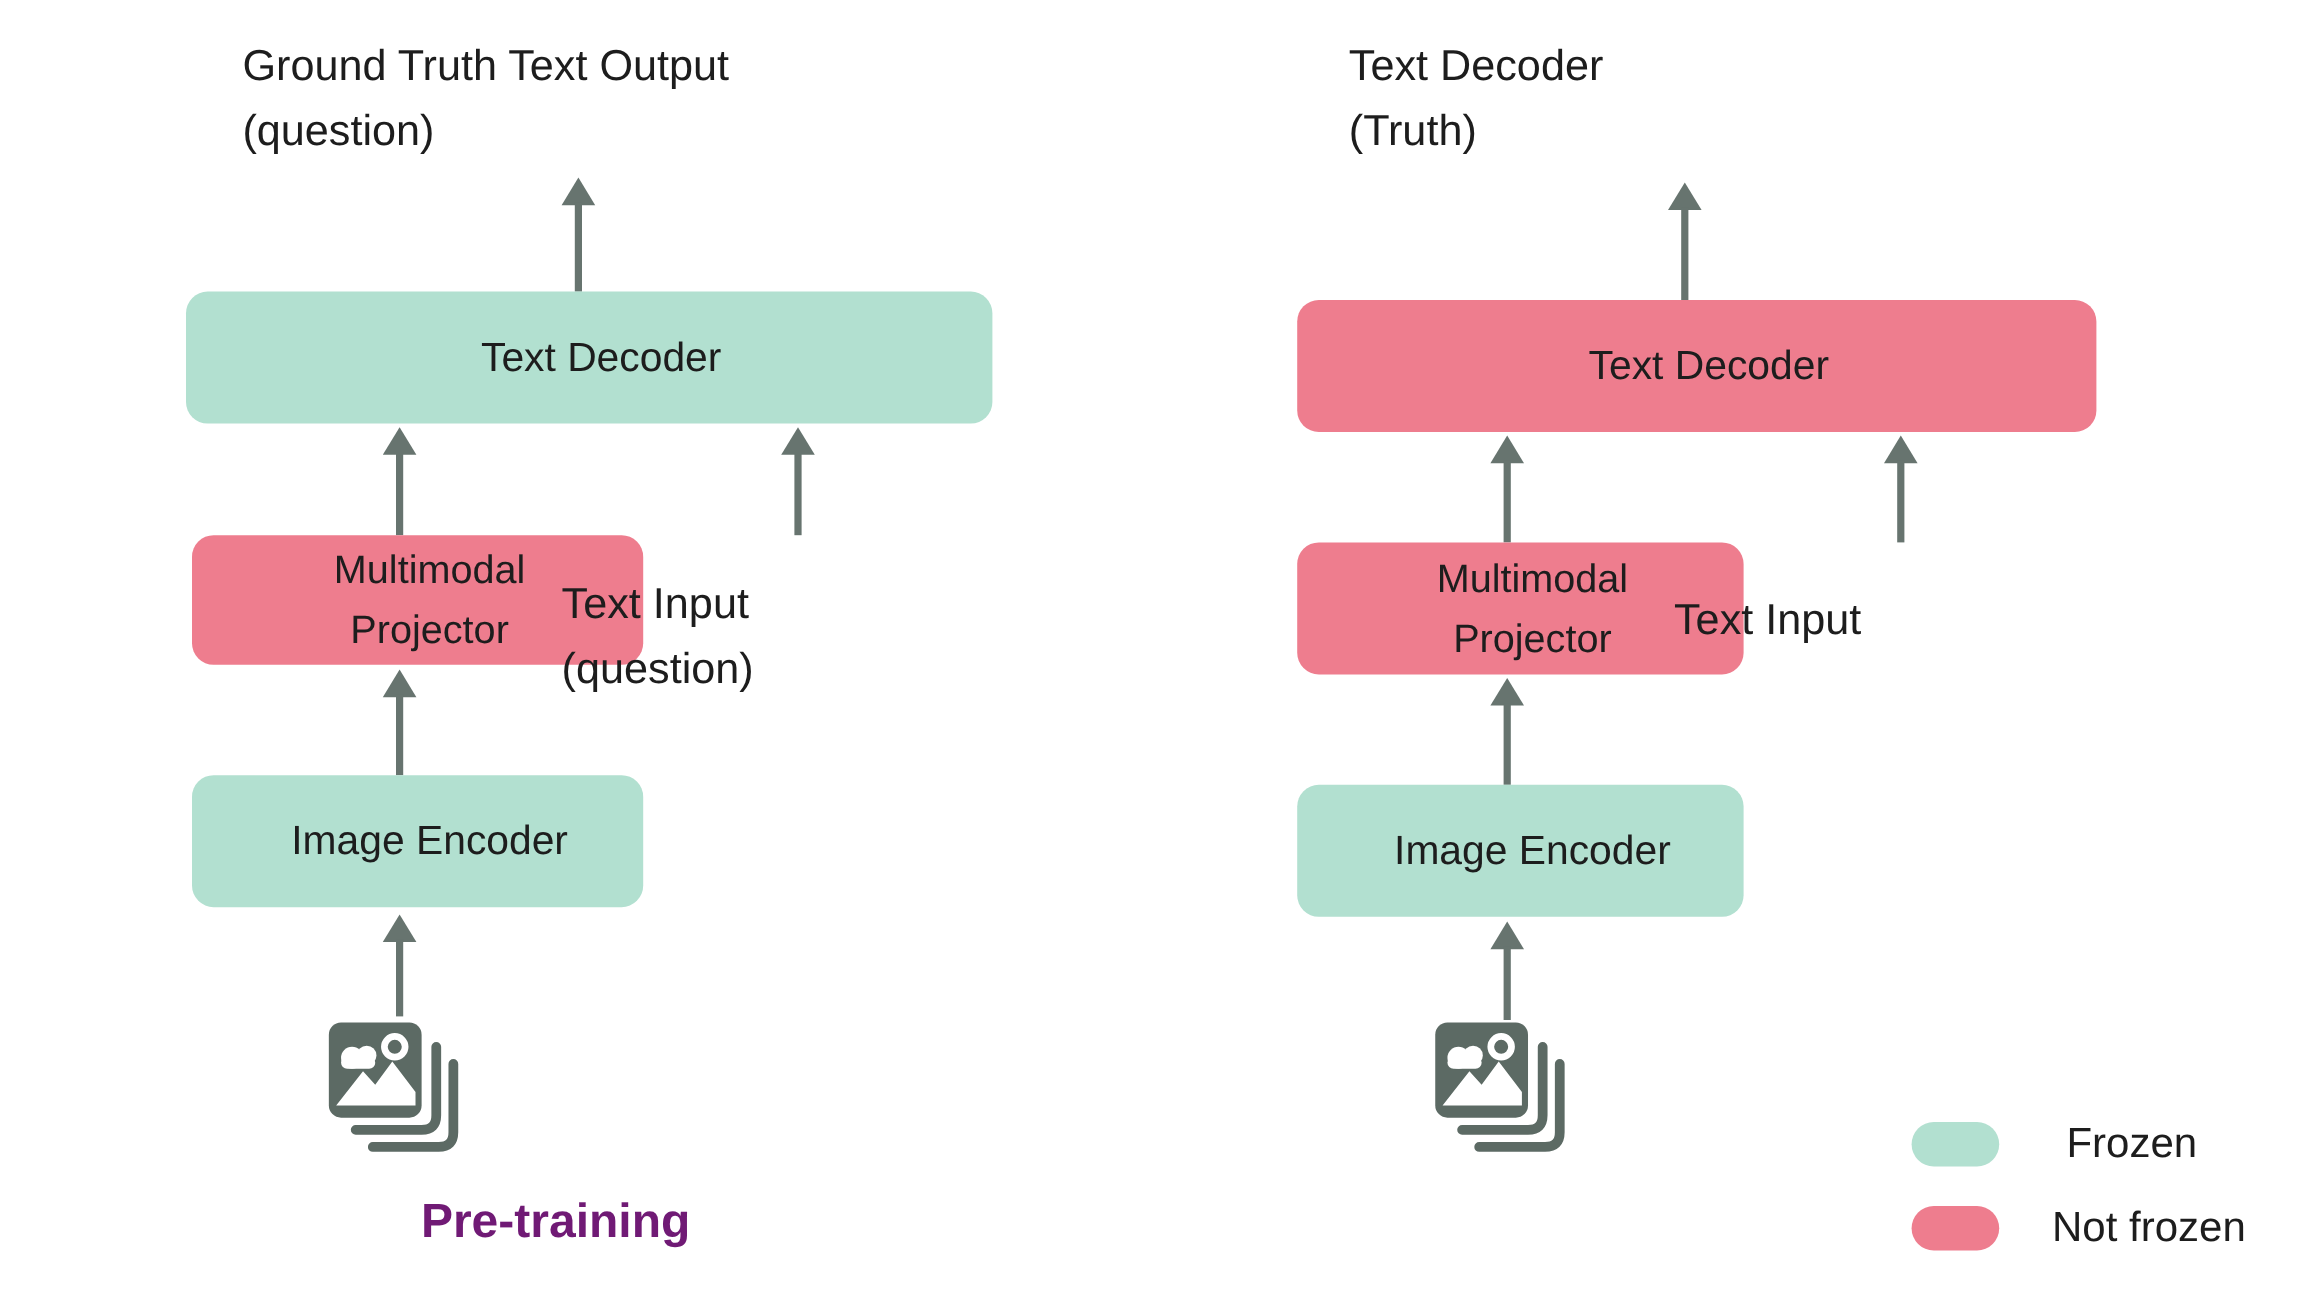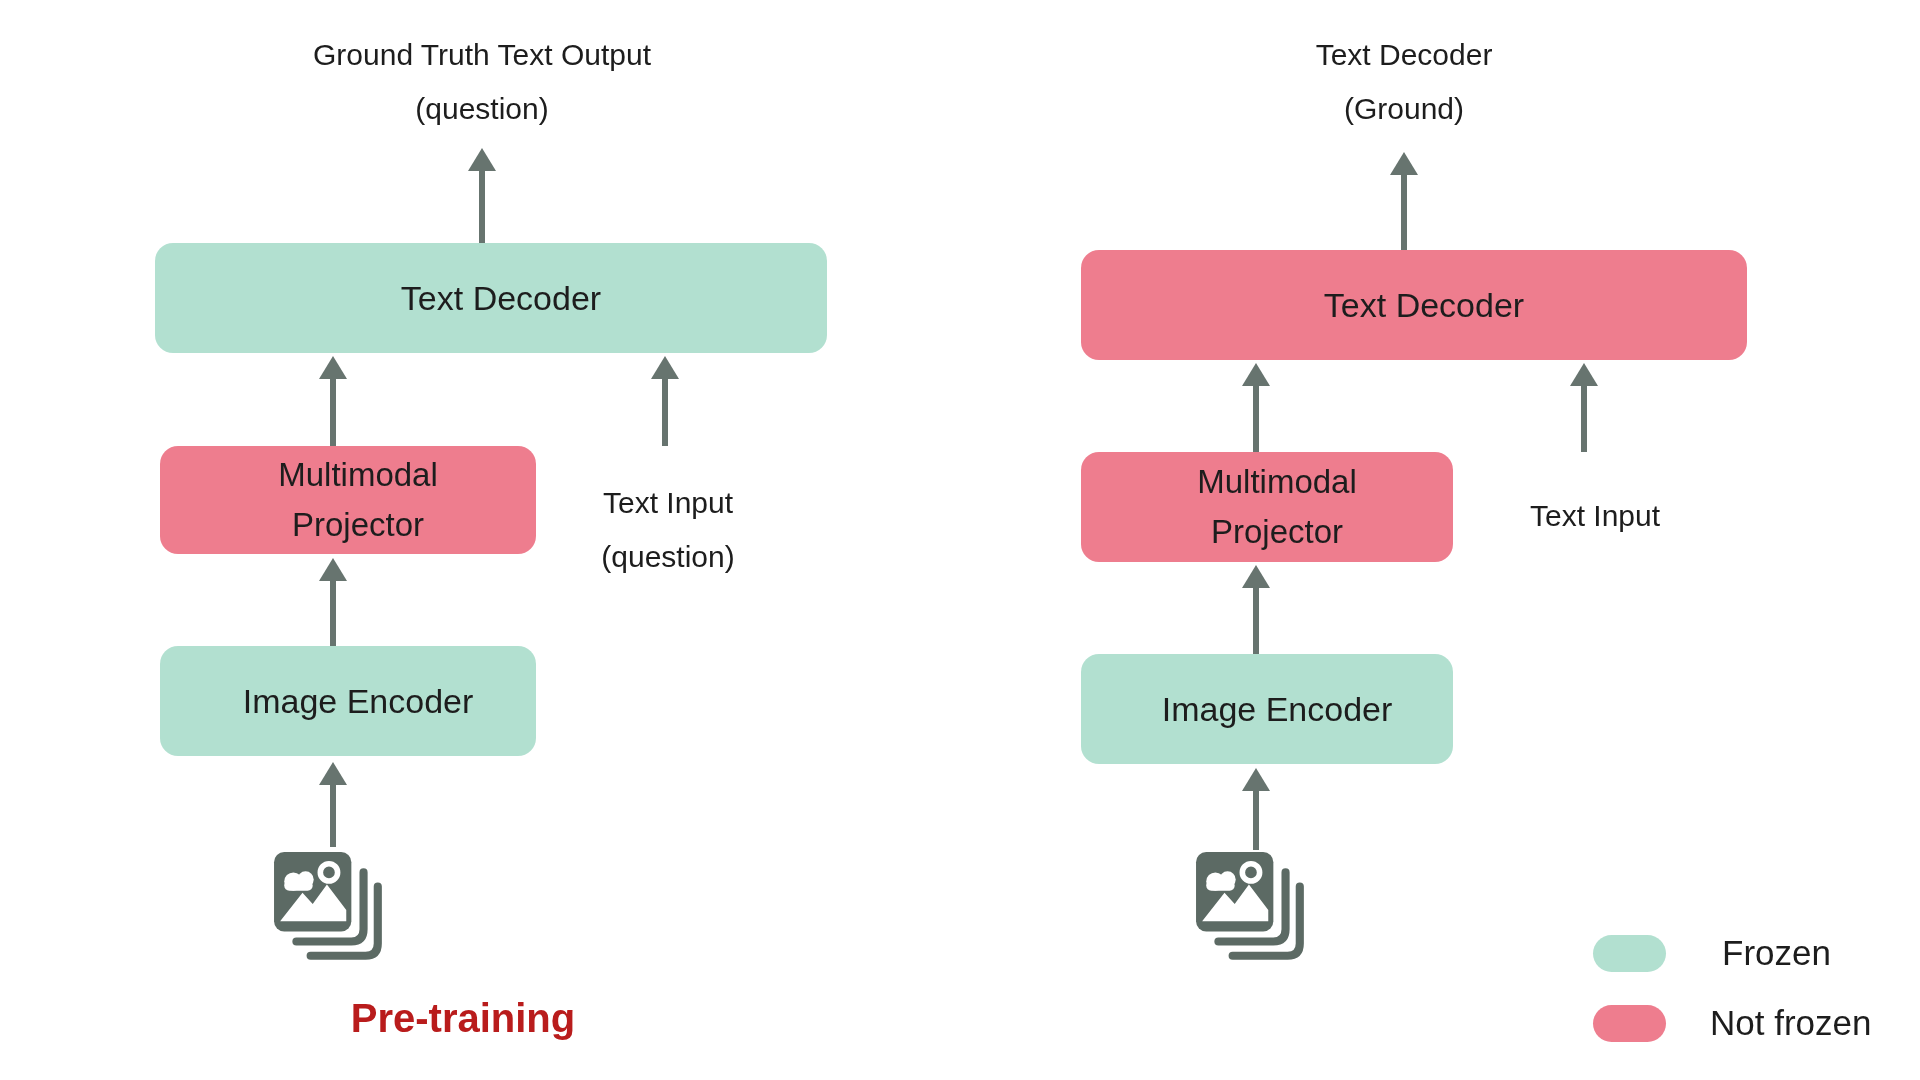--- a/index.html
+++ b/index.html
@@ -13,22 +13,22 @@
   .canvas{
     position:relative;width:1920px;height:1080px;background:#ffffff;overflow:hidden;
     font-family:"Liberation Sans",sans-serif;color:var(--text);
   }
   .box{
     position:absolute;display:flex;flex-direction:column;align-items:center;justify-content:center;
     text-align:center;border-radius:18px;font-size:34px;line-height:50px;color:var(--text);padding-left:20px;
   }
   .green{background:var(--green);}
   .pink{background:var(--pink);}
-  .flabel{position:absolute;text-align:center;font-size:30px;line-height:54px;}
-  .stage{position:absolute;text-align:center;font-size:40px;font-weight:bold;color:#b91c1c;}
+  .flabel{position:absolute;font-size:36px;line-height:54px;}
+  .stage{position:absolute;text-align:center;font-size:40px;font-weight:bold;color:#701a75;}
   .shaft{position:absolute;width:6px;background:var(--arrow);transform:translateX(-50%);}
   .head{
     position:absolute;width:0;height:0;transform:translateX(-50%);
     border-left:14px solid transparent;border-right:14px solid transparent;
     border-bottom:23px solid var(--arrow);
   }
   .icon-stack{position:absolute;width:118px;height:118px;}
   .legend-swatch{position:absolute;width:73px;height:37px;border-radius:18.5px;}
   .legend-label{position:absolute;font-size:35px;line-height:40px;margin-left:22px;}
 </style>
@@ -83,21 +83,21 @@
     <circle cx="21" cy="31" r="9" fill="#ffffff"></circle>
     <circle cx="33" cy="29" r="8" fill="#ffffff"></circle>
     <rect x="12" y="30" width="28" height="10" rx="5" fill="#ffffff"></rect>
     <path d="M 8,70 L 30,42 L 40,53 L 54,34 L 73,59 L 73,70 Z" fill="#ffffff"></path>
   </svg>
 
   <div class="stage" style="left:263px;top:996px;width:400px;">Pre-training</div>
 
   <div class="flabel" style="left:1124px;top:28px;width:560px;">
     <div>Text Decoder</div>
-    <div>(Ground)</div>
+    <div>(Truth)</div>
   </div>
 
   <div class="head" style="left:1404px;top:152px;"></div>
   <div class="shaft" style="left:1404px;top:173px;height:77px;"></div>
 
   <div class="box pink" style="left:1081px;top:250px;width:646px;height:110px;">
     <div>Text Decoder</div>
   </div>
 
   <div class="head" style="left:1256px;top:363px;"></div>

